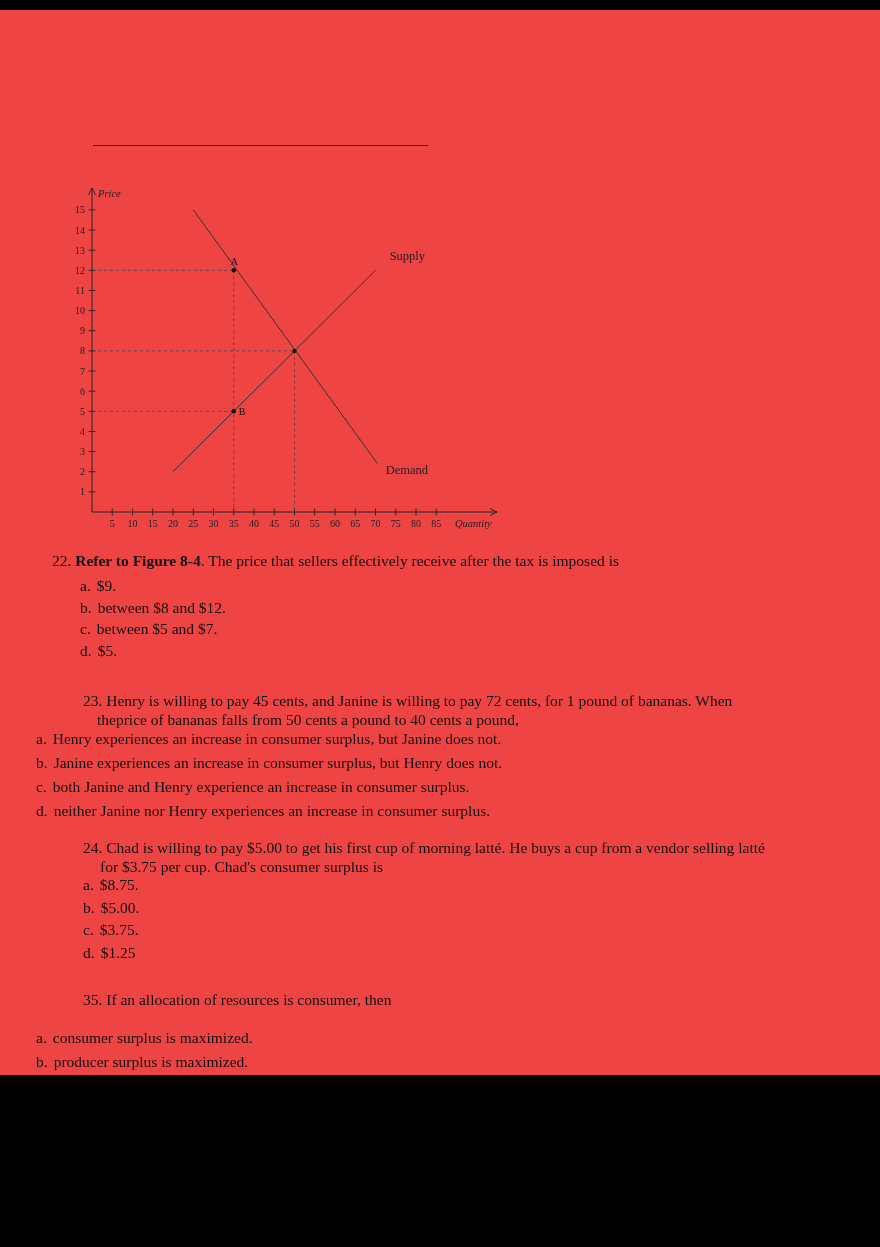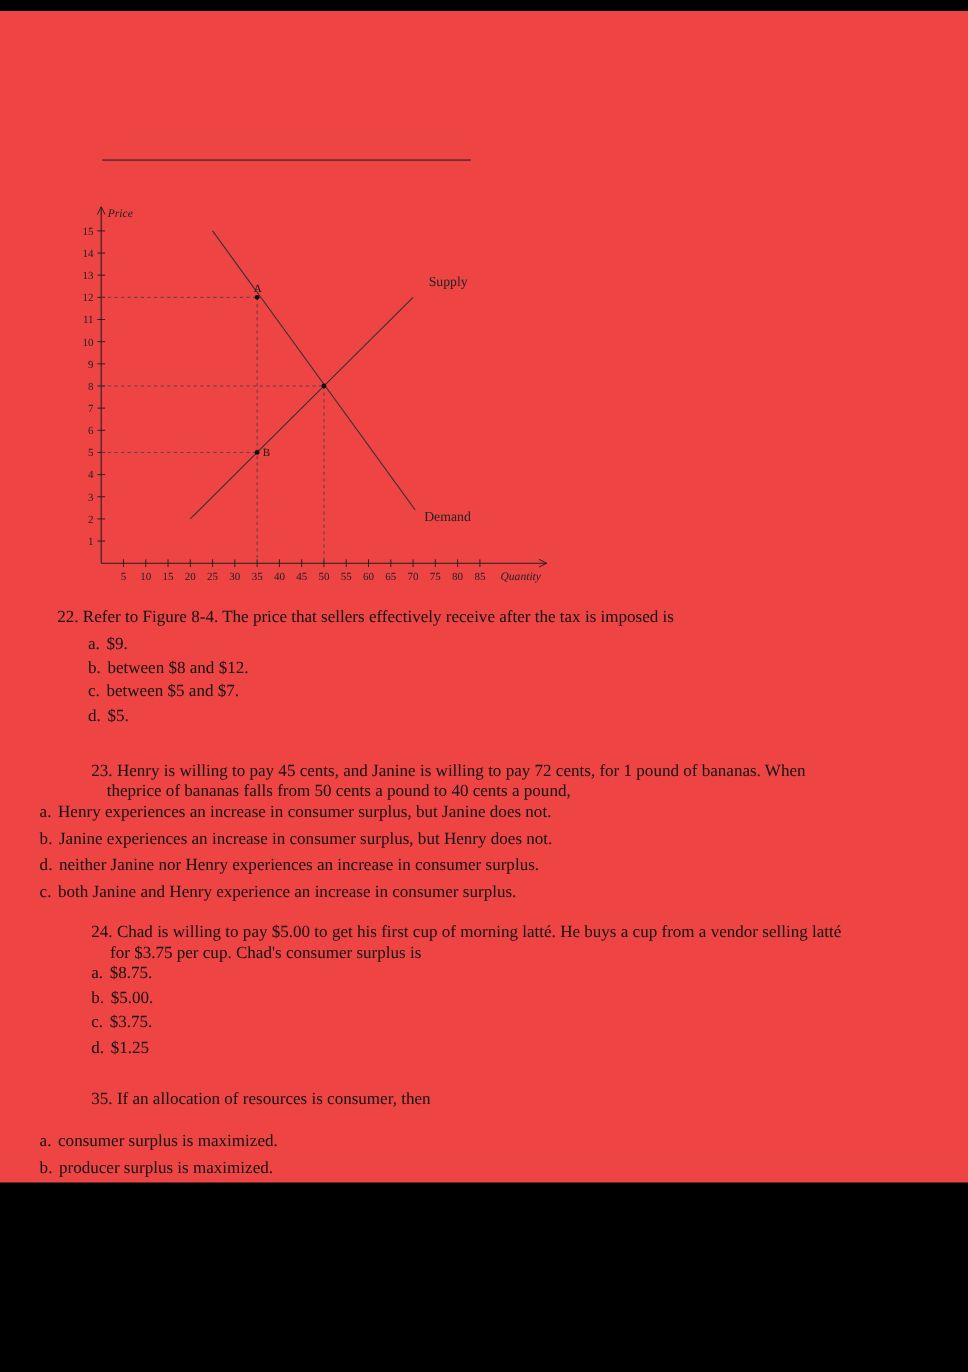--- a/index.html
+++ b/index.html
@@ -19,21 +19,21 @@
   .name-line {
     position:absolute; top:135px; left:93px;
     width:335px; height:0;
     border-top:1.4px solid #222;
   }
   .chart-wrap {
     position:absolute; top:175px; left:65px;
     width:450px; height:362px;
   }
   .q-block { position:absolute; font-size:15.5px; line-height:19px; white-space:nowrap; }
-  .q-block b { font-weight:normal; }
+  .q-block b { font-weight:bold; }
   .opt { display:block; }
   .opt .letter { margin-right:6px; }
   .opts-22 .opt { margin-bottom:2.7px; }
   .opts-23 .opt { margin-bottom:5px; }
   .opts-24 .opt { margin-bottom:3.7px; }
   .opts-35 .opt { margin-bottom:5px; }
   .line2-23 { margin-left:14px; }
   .line2-24 { margin-left:17px; }
   
   .axlabel { font:italic 10.5px "Liberation Serif", serif; fill:#222; }
@@ -148,22 +148,22 @@
     <span class="opt"><span class="letter">d.</span><span>$5.</span></span>
   </div>
 
   <div class="q-block" style="top:681px; left:83px;">
     <div><span>23.</span> <span>Henry is willing to pay 45 cents, and Janine is willing to pay 72 cents, for 1 pound of bananas. When</span></div>
     <div class="line2-23">theprice of bananas falls from 50 cents a pound to 40 cents a pound,</div>
   </div>
   <div class="q-block opts-23" style="top:719px; left:36px;">
     <span class="opt"><span class="letter">a.</span><span>Henry experiences an increase in consumer surplus, but Janine does not.</span></span>
     <span class="opt"><span class="letter">b.</span><span>Janine experiences an increase in consumer surplus, but Henry does not.</span></span>
+    <span class="opt"><span class="letter">c.</span><span>both Janine and Henry experience an increase in consumer surplus.</span></span>
     <span class="opt"><span class="letter">d.</span><span>neither Janine nor Henry experiences an increase in consumer surplus.</span></span>
-    <span class="opt"><span class="letter">c.</span><span>both Janine and Henry experience an increase in consumer surplus.</span></span>
   </div>
 
   <div class="q-block" style="top:828px; left:83px;">
     <div><span>24.</span> <span>Chad is willing to pay $5.00 to get his first cup of morning latté. He buys a cup from a vendor selling latté</span></div>
     <div class="line2-24">for $3.75 per cup. Chad's consumer surplus is</div>
   </div>
   <div class="q-block opts-24" style="top:865px; left:83px;">
     <span class="opt"><span class="letter">a.</span><span>$8.75.</span></span>
     <span class="opt"><span class="letter">b.</span><span>$5.00.</span></span>
     <span class="opt"><span class="letter">c.</span><span>$3.75.</span></span>

